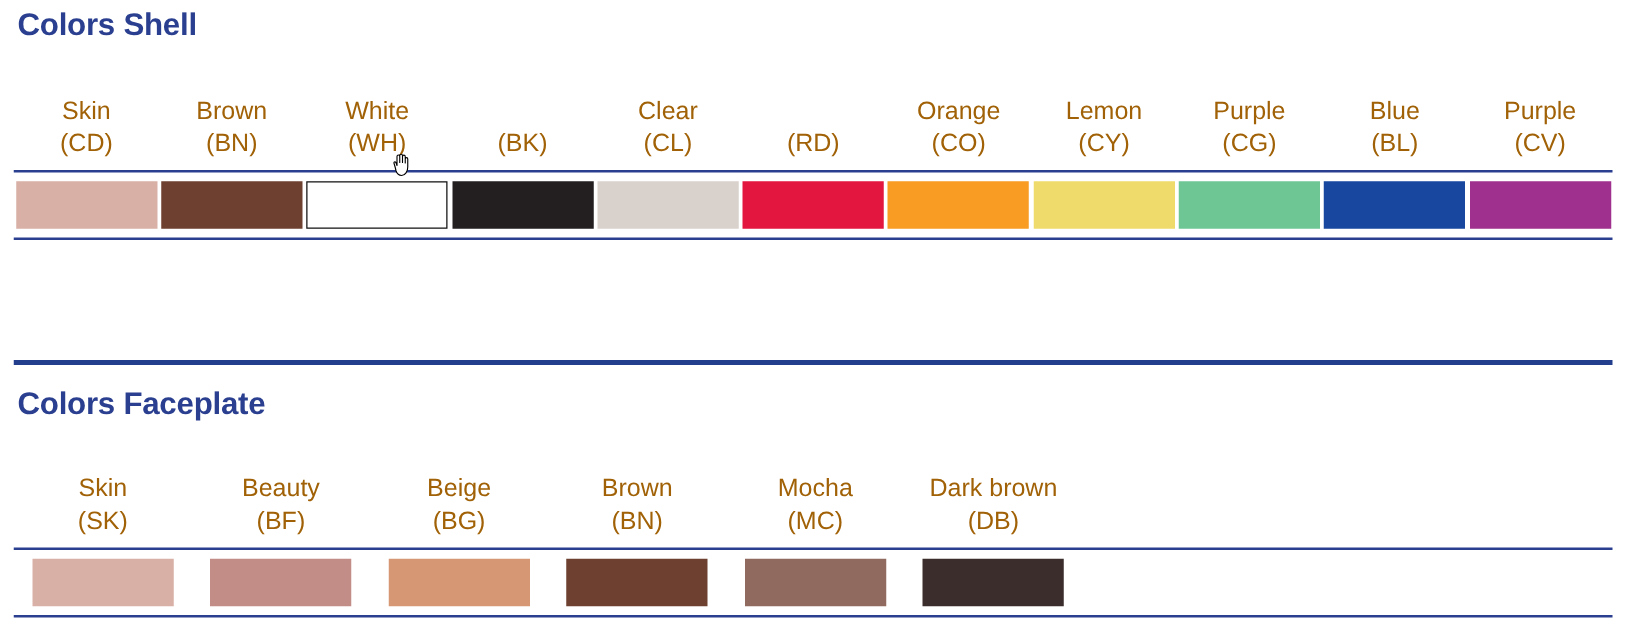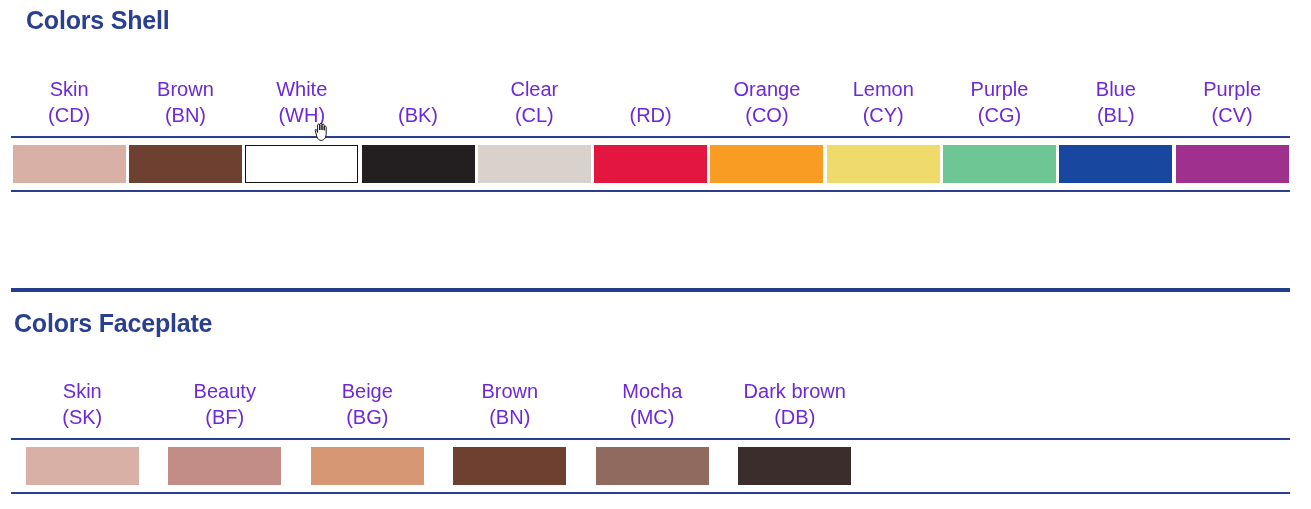--- a/index.html
+++ b/index.html
@@ -29,21 +29,21 @@
     font-weight: bold;
     color: #2a3f8f;
     letter-spacing: -0.2px;
     line-height: 1;
     margin: 0;
     padding: 0;
   }
 
   #section-shell .section-title {
     position: absolute;
-    left: 26px;
+    left: 14px;
     top: 8px;
   }
 
   #section-faceplate .section-title {
     position: absolute;
     left: 14px;
     top: 311px;
   }
 
   
@@ -71,21 +71,21 @@
     align-items: flex-end;
   }
   #shell-labels { left: 11px; top: 76px; width: 1279px; }
   #face-labels  { left: 11px; top: 378px; width: 774px; }
 
   .swatch-label {
     flex: 0 0 auto;
     text-align: center;
     font-size: 20px;
     line-height: 1.32;
-    color: #6d28d9;
+    color: #a16207;
     white-space: nowrap;
     font-weight: normal;
   }
   .swatch-label .lbl-name { display: block; }
   .swatch-label .lbl-code { display: block; }
 
   
   .chips-row {
     position: absolute;
     display: flex;

